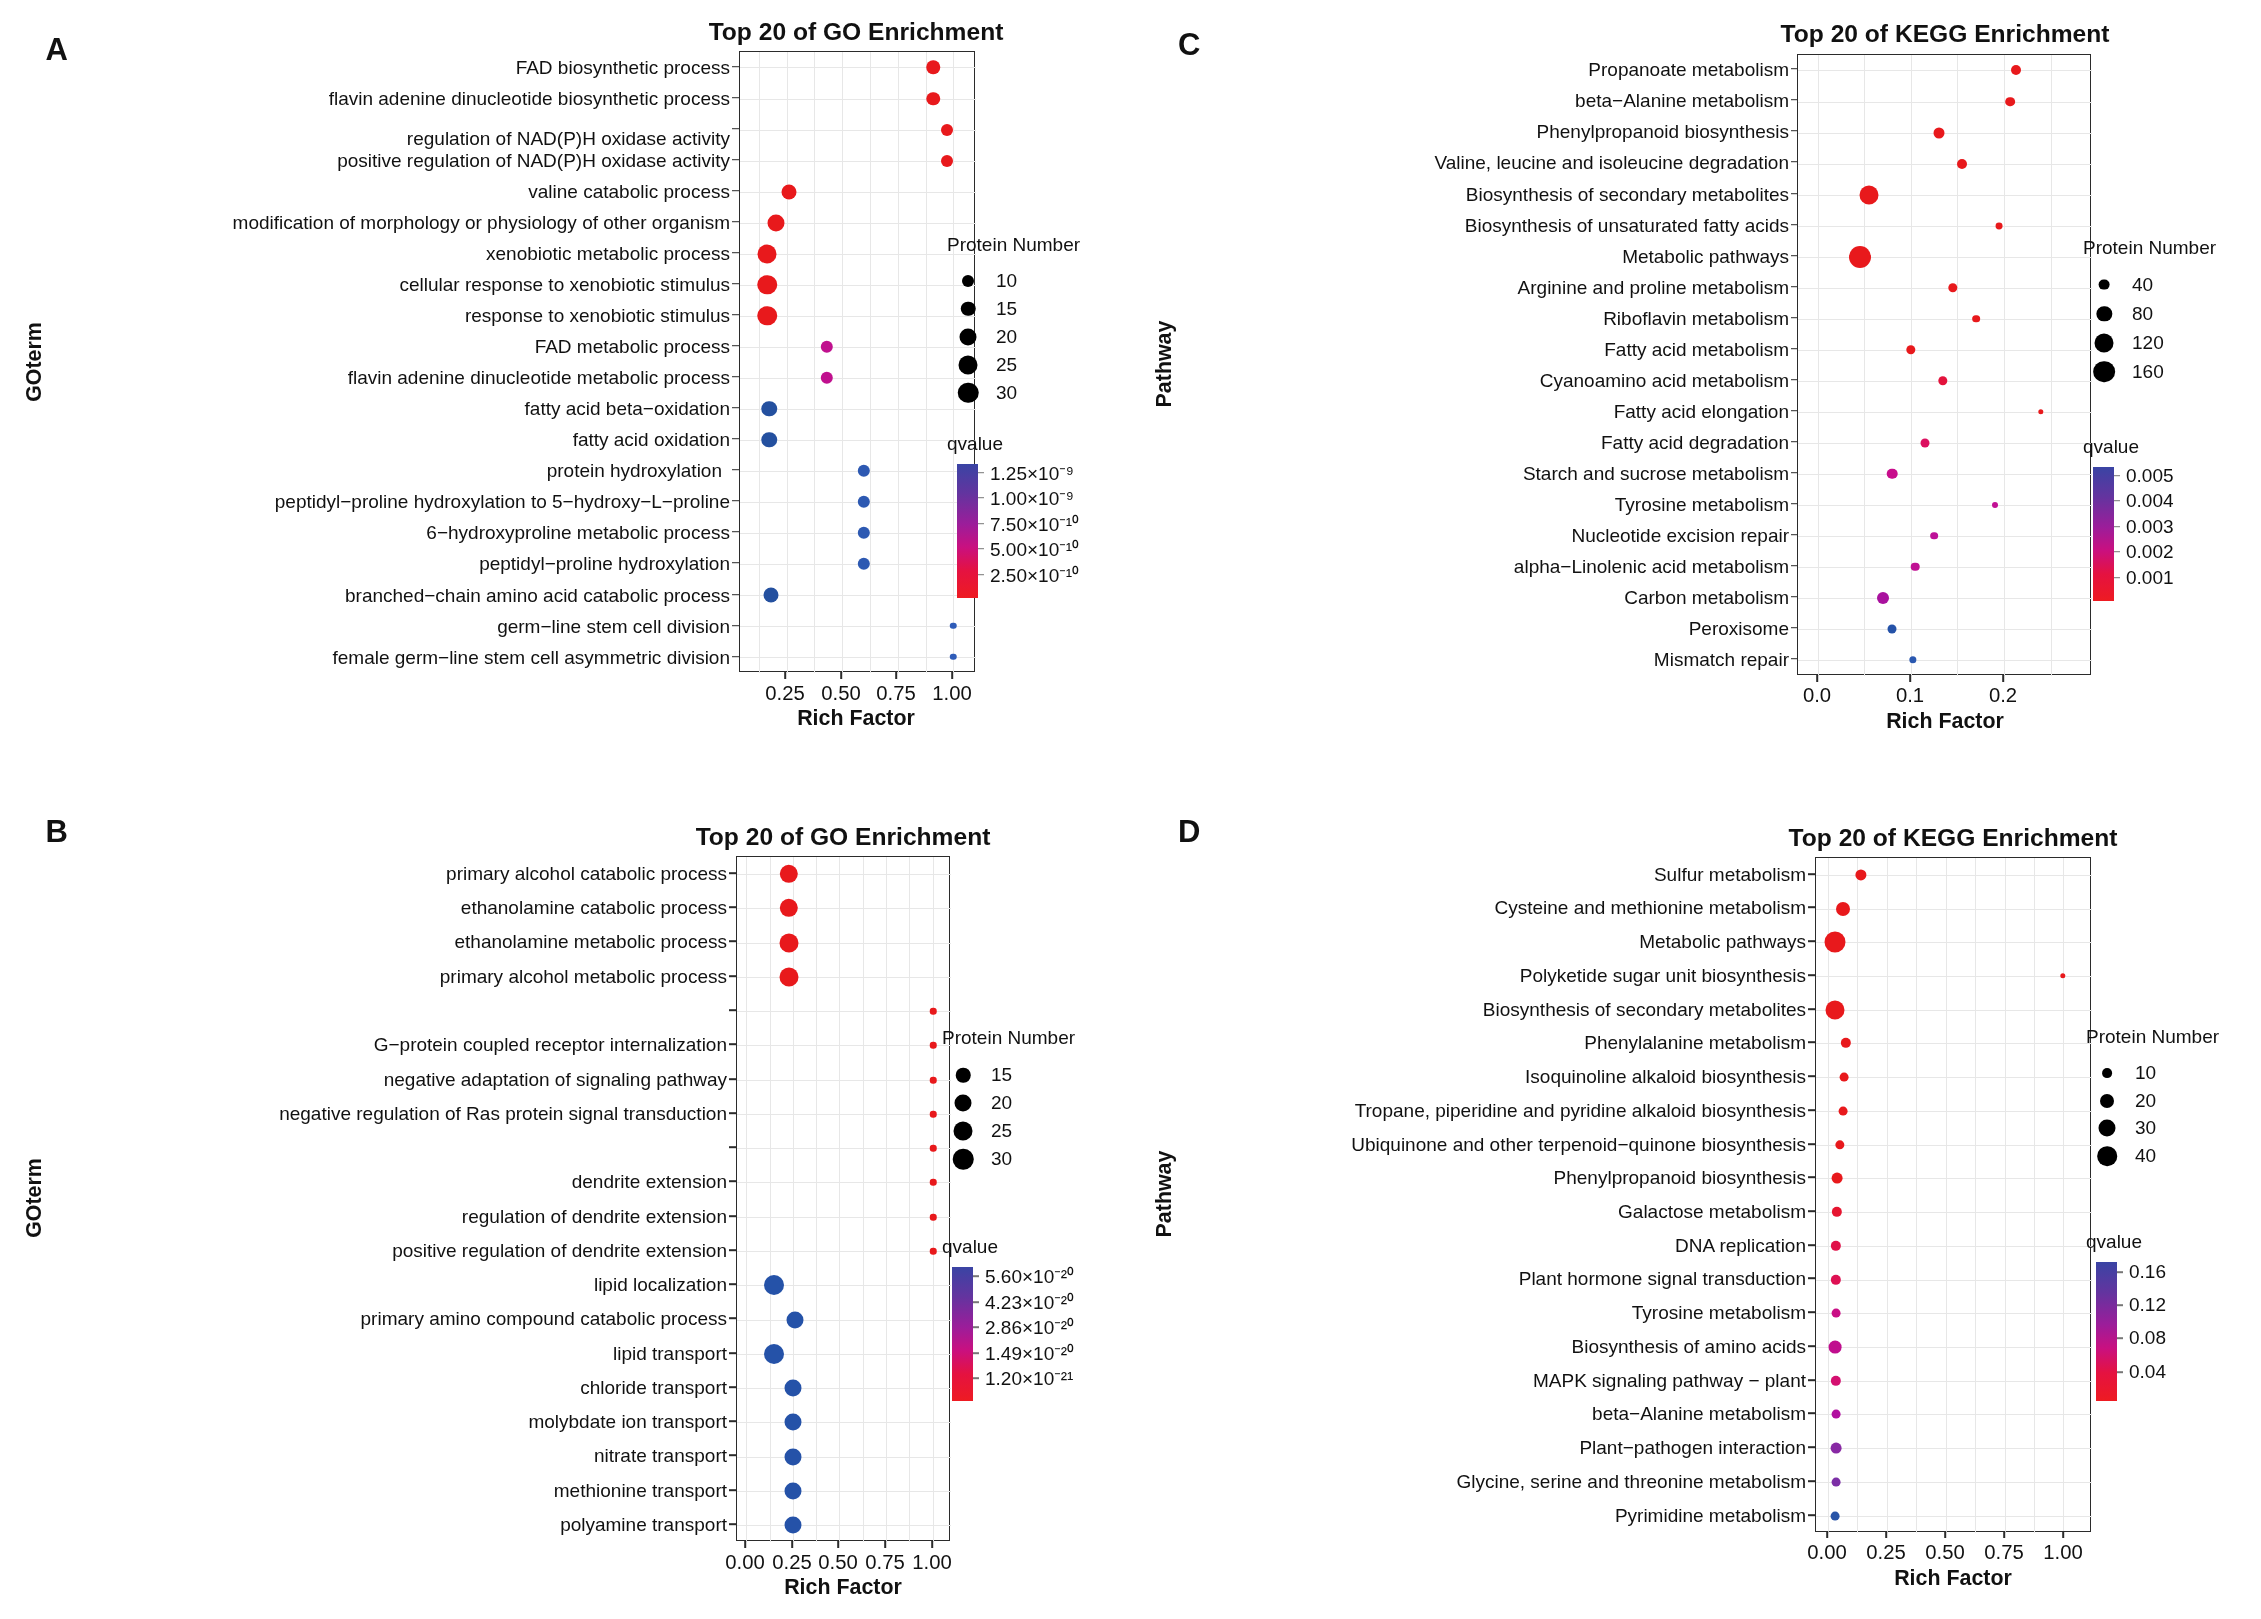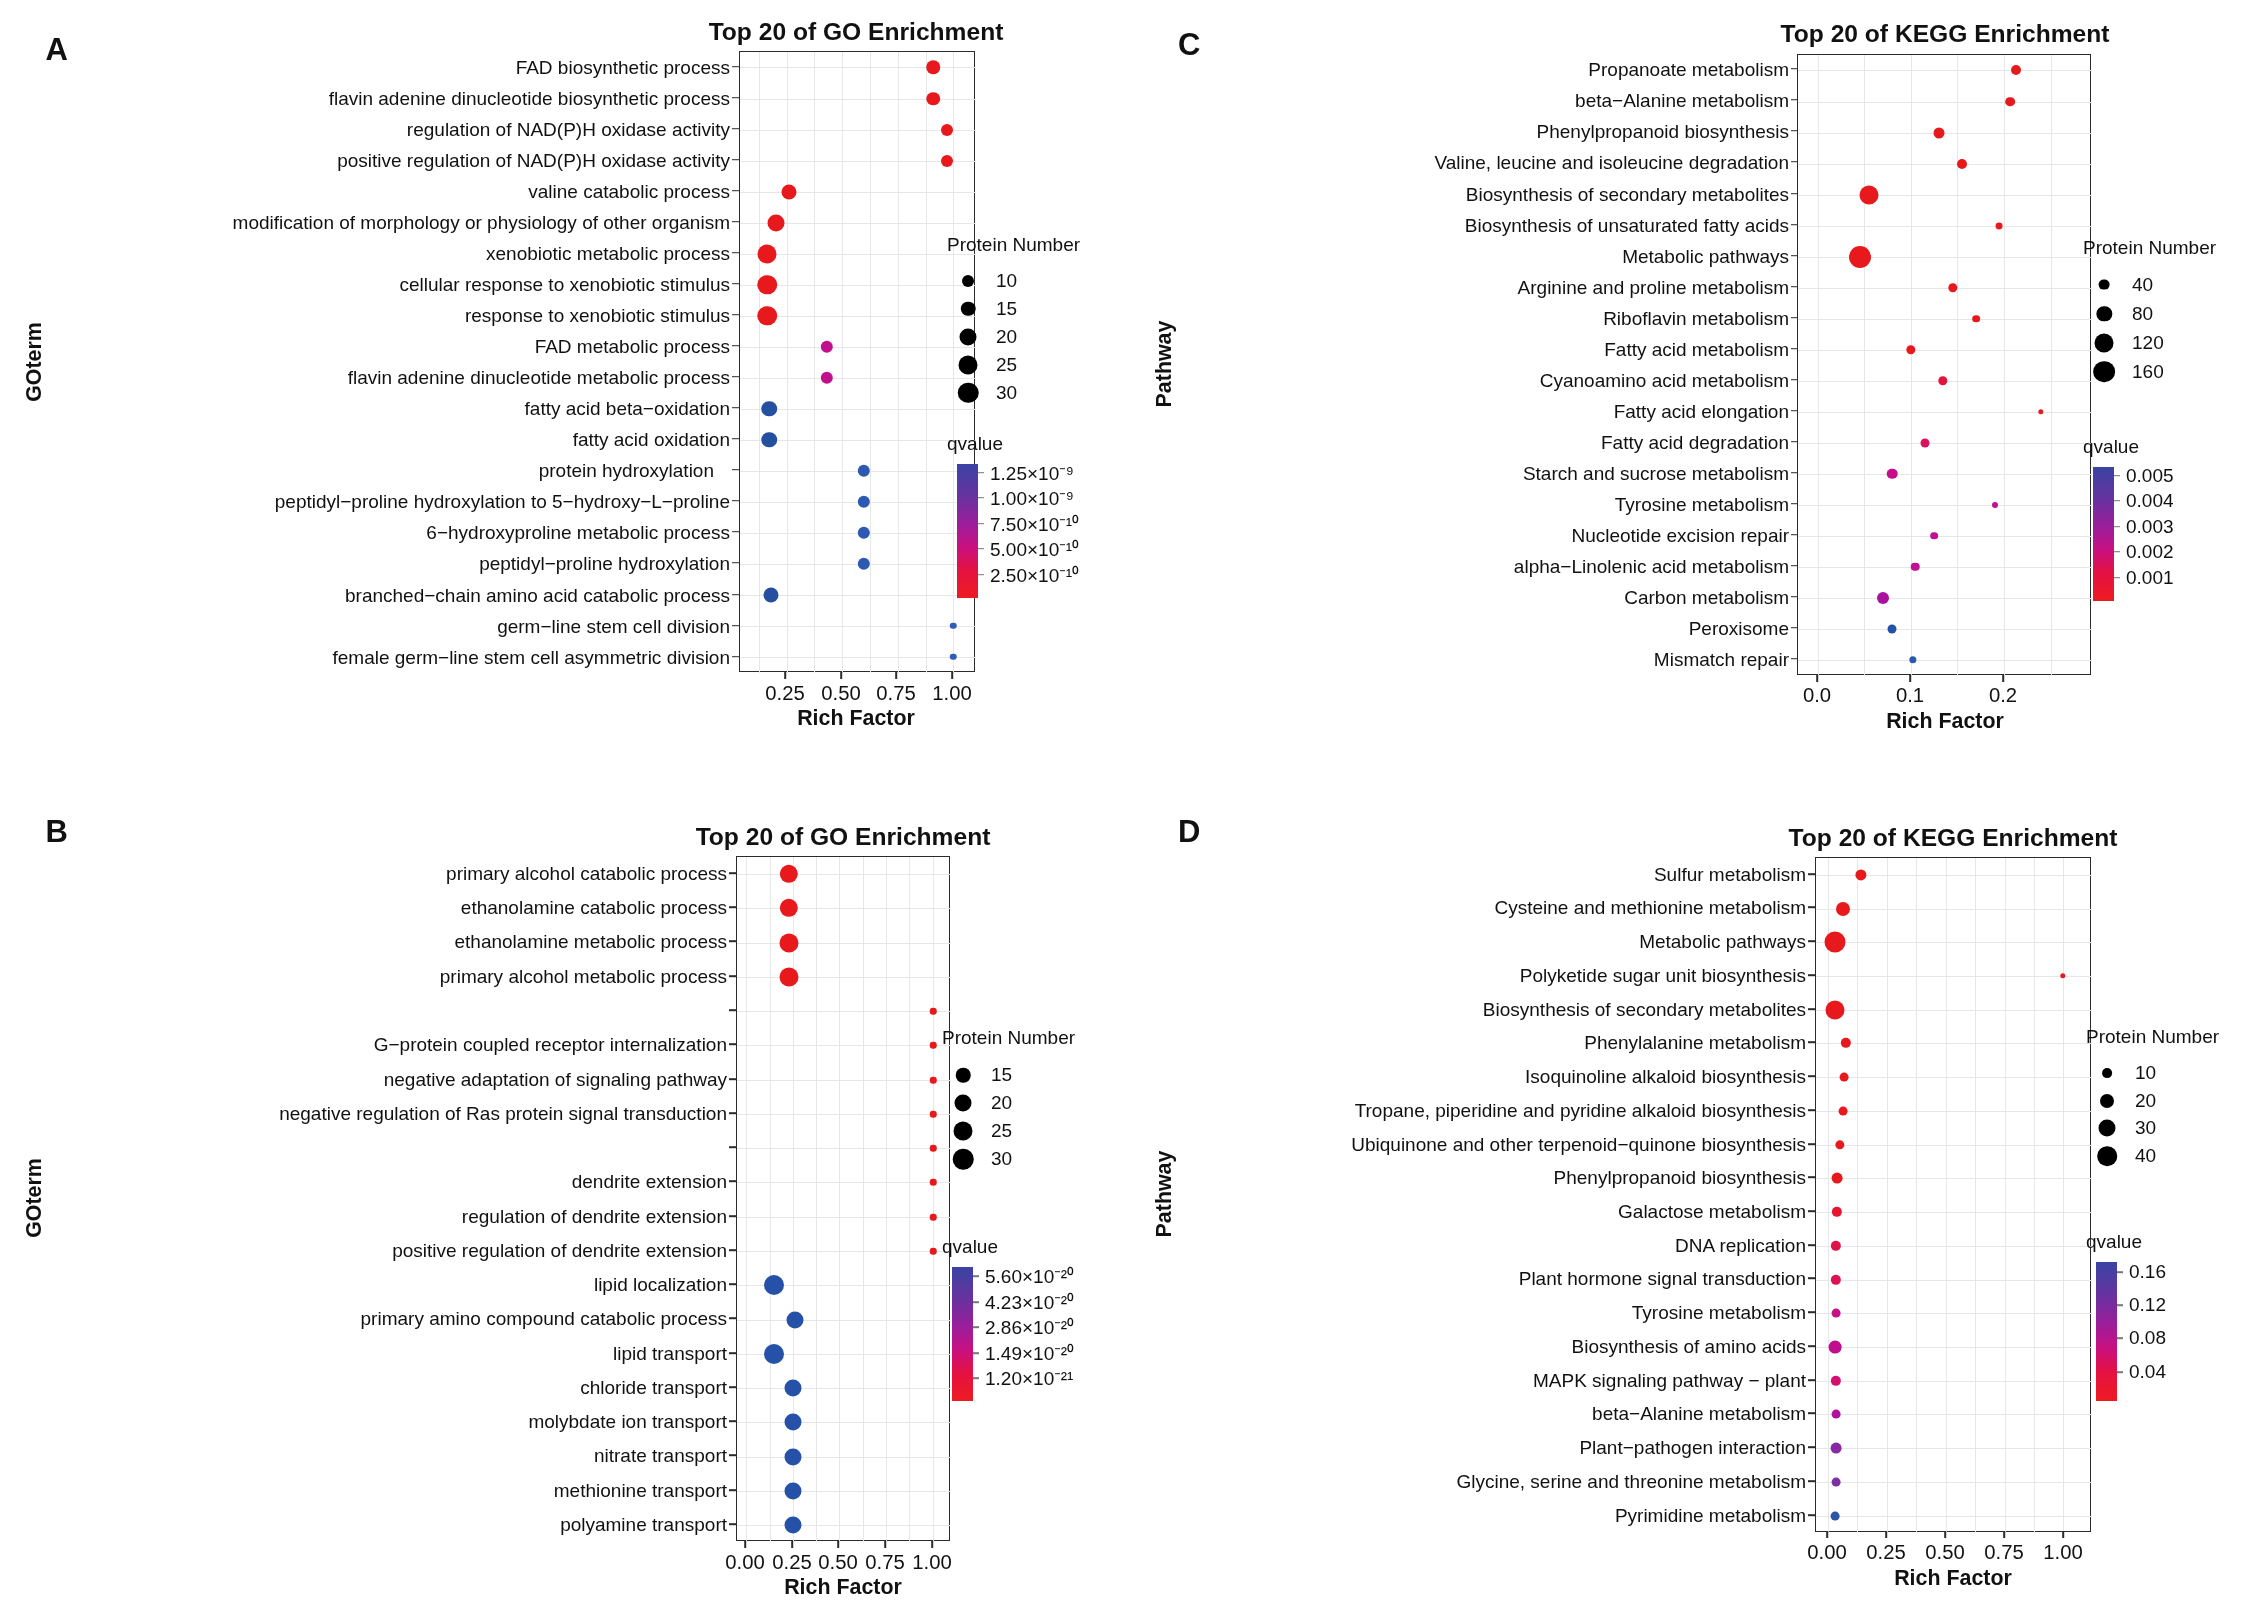--- a/index.html
+++ b/index.html
@@ -107,21 +107,21 @@
       <div class="cbar-dash" style="left: 31px; top: 498px;"></div>
       <div class="cbar-lab" style="left: 43px; top: 498px;">5.00×10⁻¹⁰</div>
       <div class="cbar-dash" style="left: 31px; top: 524px;"></div>
       <div class="cbar-lab" style="left: 43px; top: 524px;">2.50×10⁻¹⁰</div>
     </div>
 <div class="ytick" style="left: 716px; top: 56px;"></div>
     <div class="rowlab" style="left: 32px; width: 682px; top: 56px;">FAD biosynthetic process</div>
     <div class="ytick" style="left: 716px; top: 87px;"></div>
     <div class="rowlab" style="left: 32px; width: 682px; top: 87px;">flavin adenine dinucleotide biosynthetic process</div>
     <div class="ytick" style="left: 716px; top: 118px;"></div>
-    <div class="rowlab" style="left: 32px; width: 682px; top: 118px;">regulation of NAD(P)H oxidase activity</div>
+    <div class="rowlab" style="left: 32px; width: 682px; top: 127px;">regulation of NAD(P)H oxidase activity</div>
     <div class="ytick" style="left: 716px; top: 149px;"></div>
     <div class="rowlab" style="left: 32px; width: 682px; top: 149px;">positive regulation of NAD(P)H oxidase activity</div>
     <div class="ytick" style="left: 716px; top: 180px;"></div>
     <div class="rowlab" style="left: 32px; width: 682px; top: 180px;">valine catabolic process</div>
     <div class="ytick" style="left: 716px; top: 211px;"></div>
     <div class="rowlab" style="left: 32px; width: 682px; top: 211px;">modification of morphology or physiology of other organism</div>
     <div class="ytick" style="left: 716px; top: 242px;"></div>
     <div class="rowlab" style="left: 32px; width: 682px; top: 242px;">xenobiotic metabolic process</div>
     <div class="ytick" style="left: 716px; top: 273px;"></div>
     <div class="rowlab" style="left: 32px; width: 682px; top: 273px;">cellular response to xenobiotic stimulus</div>
@@ -129,21 +129,21 @@
     <div class="rowlab" style="left: 32px; width: 682px; top: 304px;">response to xenobiotic stimulus</div>
     <div class="ytick" style="left: 716px; top: 335px;"></div>
     <div class="rowlab" style="left: 32px; width: 682px; top: 335px;">FAD metabolic process</div>
     <div class="ytick" style="left: 716px; top: 366px;"></div>
     <div class="rowlab" style="left: 32px; width: 682px; top: 366px;">flavin adenine dinucleotide metabolic process</div>
     <div class="ytick" style="left: 716px; top: 397px;"></div>
     <div class="rowlab" style="left: 32px; width: 682px; top: 397px;">fatty acid beta−oxidation</div>
     <div class="ytick" style="left: 716px; top: 428px;"></div>
     <div class="rowlab" style="left: 32px; width: 682px; top: 428px;">fatty acid oxidation</div>
     <div class="ytick" style="left: 716px; top: 459px;"></div>
-    <div class="rowlab" style="left: 16px; width: 682px; top: 459px; text-align: right;">protein hydroxylation</div>
+    <div class="rowlab" style="left: 24px; width: 682px; top: 459px; text-align: right;">protein hydroxylation</div>
     <div class="ytick" style="left: 716px; top: 490px;"></div>
     <div class="rowlab" style="left: 32px; width: 682px; top: 490px;">peptidyl−proline hydroxylation to 5−hydroxy−L−proline</div>
     <div class="ytick" style="left: 716px; top: 521px;"></div>
     <div class="rowlab" style="left: 32px; width: 682px; top: 521px;">6−hydroxyproline metabolic process</div>
     <div class="ytick" style="left: 716px; top: 552px;"></div>
     <div class="rowlab" style="left: 32px; width: 682px; top: 552px;">peptidyl−proline hydroxylation</div>
     <div class="ytick" style="left: 716px; top: 584px;"></div>
     <div class="rowlab" style="left: 32px; width: 682px; top: 584px;">branched−chain amino acid catabolic process</div>
     <div class="ytick" style="left: 716px; top: 615px;"></div>
     <div class="rowlab" style="left: 32px; width: 682px; top: 615px;">germ−line stem cell division</div>

